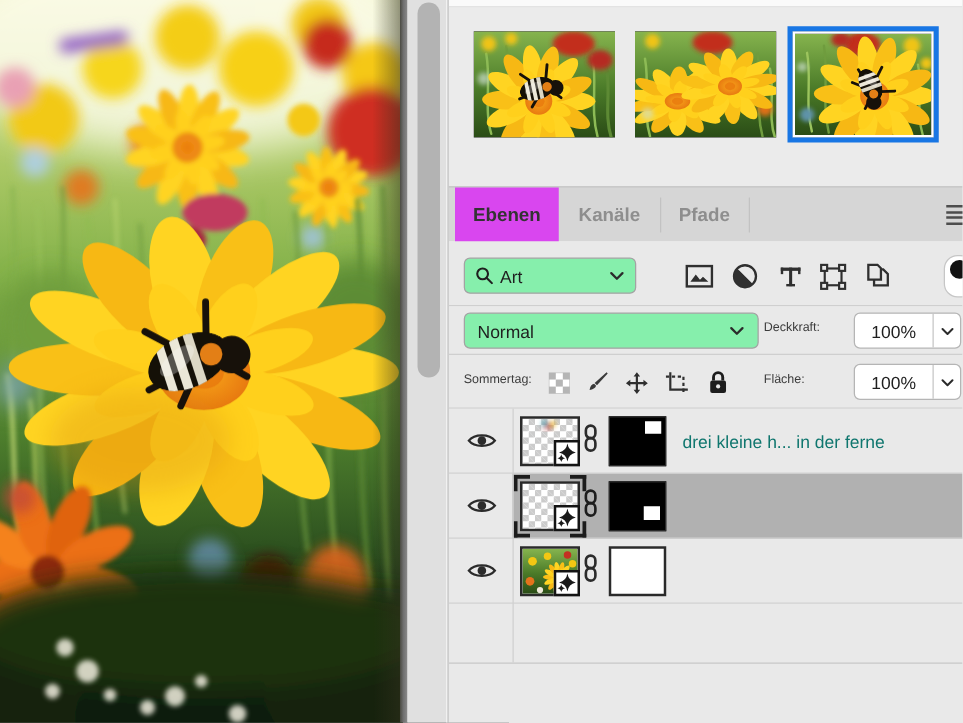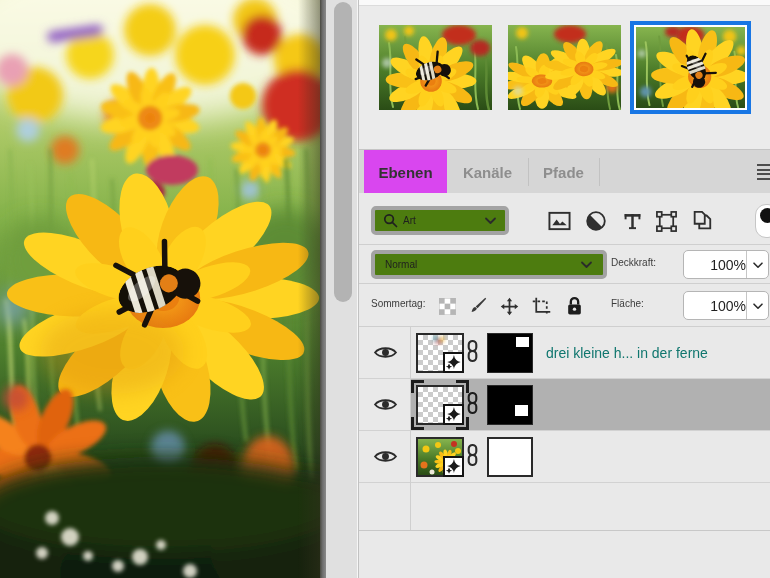--- a/index.html
+++ b/index.html
@@ -31,37 +31,37 @@
   #tabbar{position:absolute;top:149px;left:0;right:0;height:44px;background:#d6d6d6;border-top:1px solid #c4c4c4;}
   .tab{position:absolute;top:0;height:44px;display:flex;align-items:center;justify-content:center;
        font-size:15px;font-weight:700;color:#8e8e8e;}
   .tab.active{background:#d946ef;color:#333;}
   .tab-sep{position:absolute;top:8px;height:28px;width:1px;background:#c2c2c2;}
   #panel-menu{position:absolute;top:14px;left:398px;width:18px;height:16px;}
   #panel-menu span{display:block;height:2px;background:#4d4d4d;margin:0 0 2.6px 0;width:18px;}
 
   
   #filter-row{position:absolute;top:193px;left:0;right:0;height:52px;background:#e9e9e9;border-bottom:1px solid #cfcfcf;}
-  .selectbox{position:absolute;background:#4d7c0f;border:4px solid #a3a3a3;border-radius:5px;
-             display:flex;align-items:center;font-size:10px;color:#1f1f1f;}
+  .selectbox{position:absolute;background:#86efac;border:1px solid #a3a3a3;border-radius:5px;
+             display:flex;align-items:center;font-size:14px;color:#1f1f1f;}
   #search-select{left:12px;top:13px;width:138px;height:29px;padding:0 8px;}
   #search-select .lbl{margin-left:5px;}
   .chev{margin-left:auto;}
   .ficon{position:absolute;top:16px;width:24px;height:24px;display:flex;align-items:center;justify-content:center;}
   #filter-toggle{position:absolute;left:396px;top:11px;width:24px;height:34px;background:#fff;
                  border:1px solid #c6c6c6;border-radius:11px;}
   #filter-toggle .knob{position:absolute;left:3.5px;top:3px;width:15px;height:15px;border-radius:50%;background:#111;}
 
   
   #blend-row{position:absolute;top:245px;left:0;right:0;height:39px;background:#e9e9e9;border-bottom:1px solid #cfcfcf;}
   #blend-select{left:12px;top:5px;width:236px;height:29px;padding:0 10px;}
   .rlabel{position:absolute;font-size:10px;color:#3c3c3c;}
   .combo{position:absolute;width:86px;height:29px;background:#fff;border:1px solid #b5b5b5;border-radius:5px;
          display:flex;align-items:center;font-size:14px;color:#1f1f1f;}
-  .combo .val{flex:1;text-align:right;}
+  .combo .val{flex:1;text-align:center;}
   .combo .cdiv{width:1px;height:27px;background:#c6c6c6;}
   .combo .carr{width:21px;display:flex;align-items:center;justify-content:center;}
 
   
   #lock-row{position:absolute;top:284px;left:0;right:0;height:43px;background:#e9e9e9;border-bottom:1px solid #cfcfcf;}
   .licon{position:absolute;top:11px;width:22px;height:22px;display:flex;align-items:center;justify-content:center;}
 
   
   #layers-list{position:absolute;top:327px;left:0;right:0;height:203px;background:#e9e9e9;}
   #eye-sep{position:absolute;left:51px;top:0;bottom:0;width:1px;background:#cfcfcf;z-index:3;}

